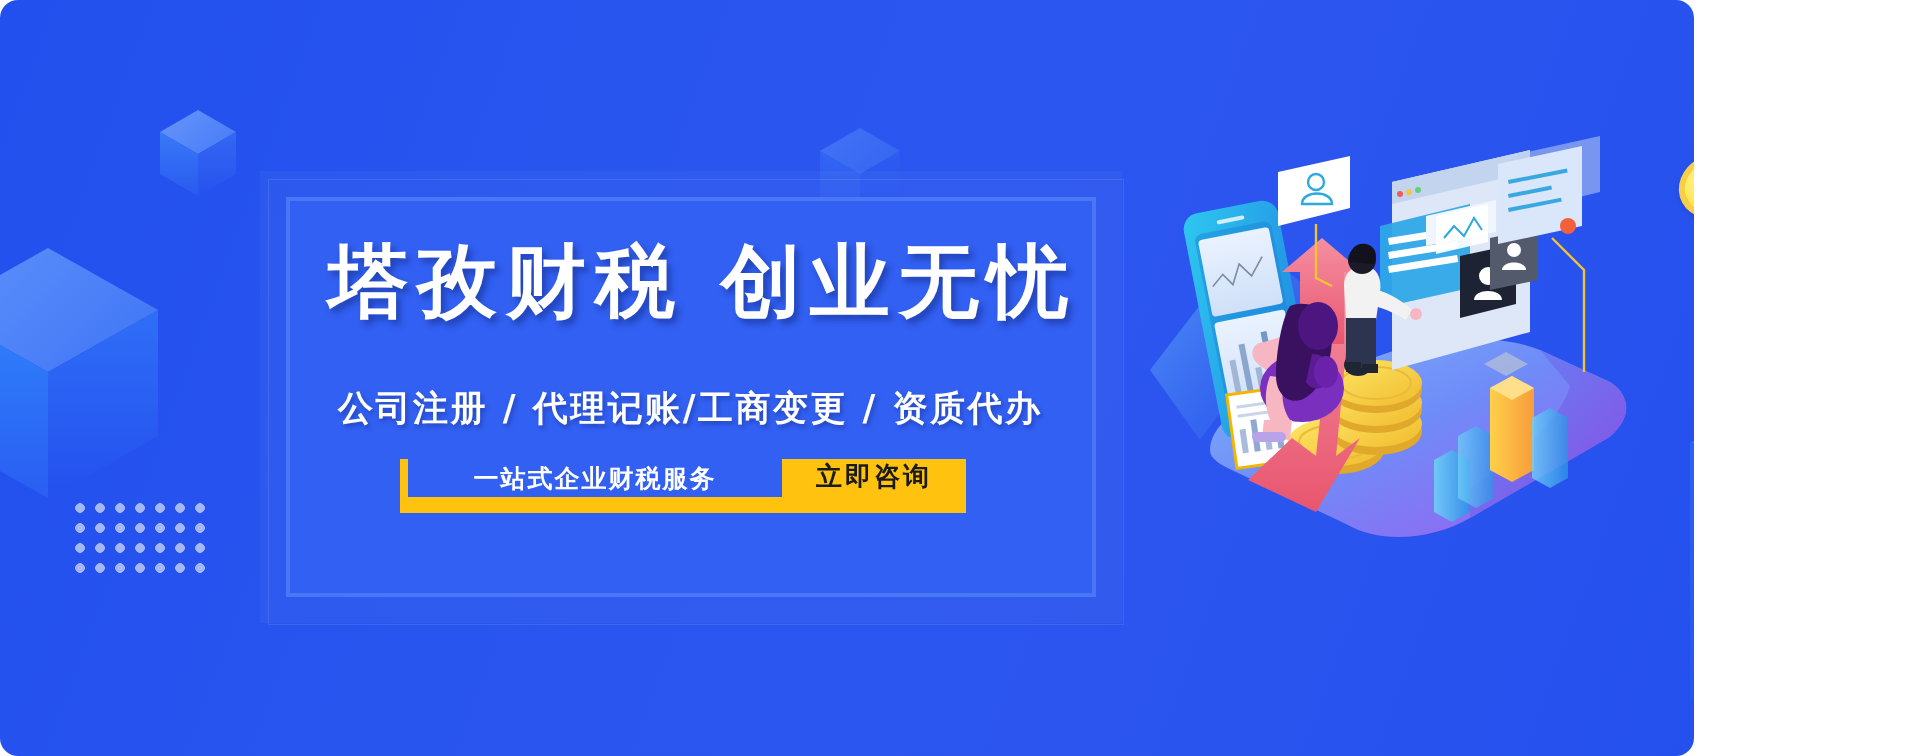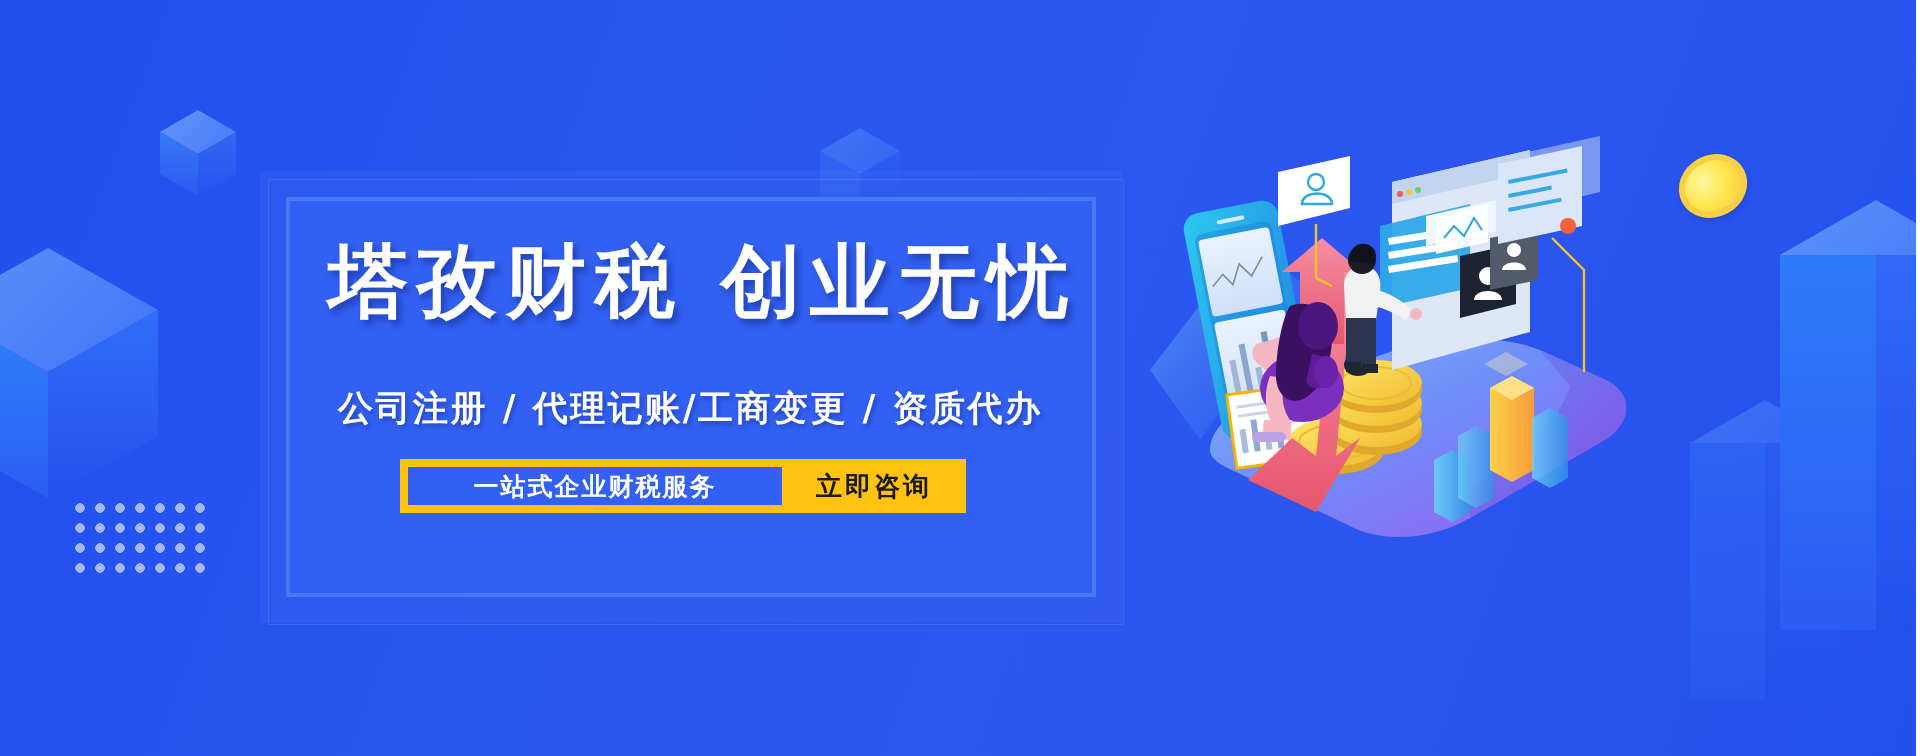--- a/index.html
+++ b/index.html
@@ -3,23 +3,24 @@
 <meta charset="utf-8">
 <style>
   * { box-sizing: border-box; margin: 0; padding: 0; }
   html, body {
     width: 1920px; height: 756px;
     overflow: hidden;
     font-family: "Liberation Sans", "DejaVu Sans", sans-serif;
   }
   #banner {
     position: relative;
-    width: 1916px; height: 756px;
+    width: 1694px; height: 756px;
     background: linear-gradient(110deg, #2250ee 0%, #2a56ef 40%, #2b55ee 70%, #2450ee 100%);
     overflow: hidden;
+    border-radius: 18px;
   }
 
   
   .deco { position: absolute; pointer-events: none; }
 
   
   .cube { position: absolute; }
   .cube .top  { position: absolute; }
   .cube .left { position: absolute; }
   .cube .right{ position: absolute; }
@@ -161,21 +162,21 @@
     text-shadow: 2px 3px 4px rgba(13,30,110,.38);
     font-family: "DejaVu Sans", "Liberation Sans", sans-serif;
     margin-top: 16px;
   }
 
   
   #cta-bar {
     position: absolute; left: 110px; top: 258px;
     width: 566px; height: 54px;
     background: #ffc20e;
-    display: flex; align-items: center;
+    display: flex; align-items: flex-start;
   }
   #cta-tagline {
     margin-left: 8px;
     width: 374px; height: 38px;
     background: #3260f2;
     color: #ffffff;
     font-size: 25px;
     font-weight: bold;
     letter-spacing: 2px;
     display: flex; align-items: center; justify-content: center;

